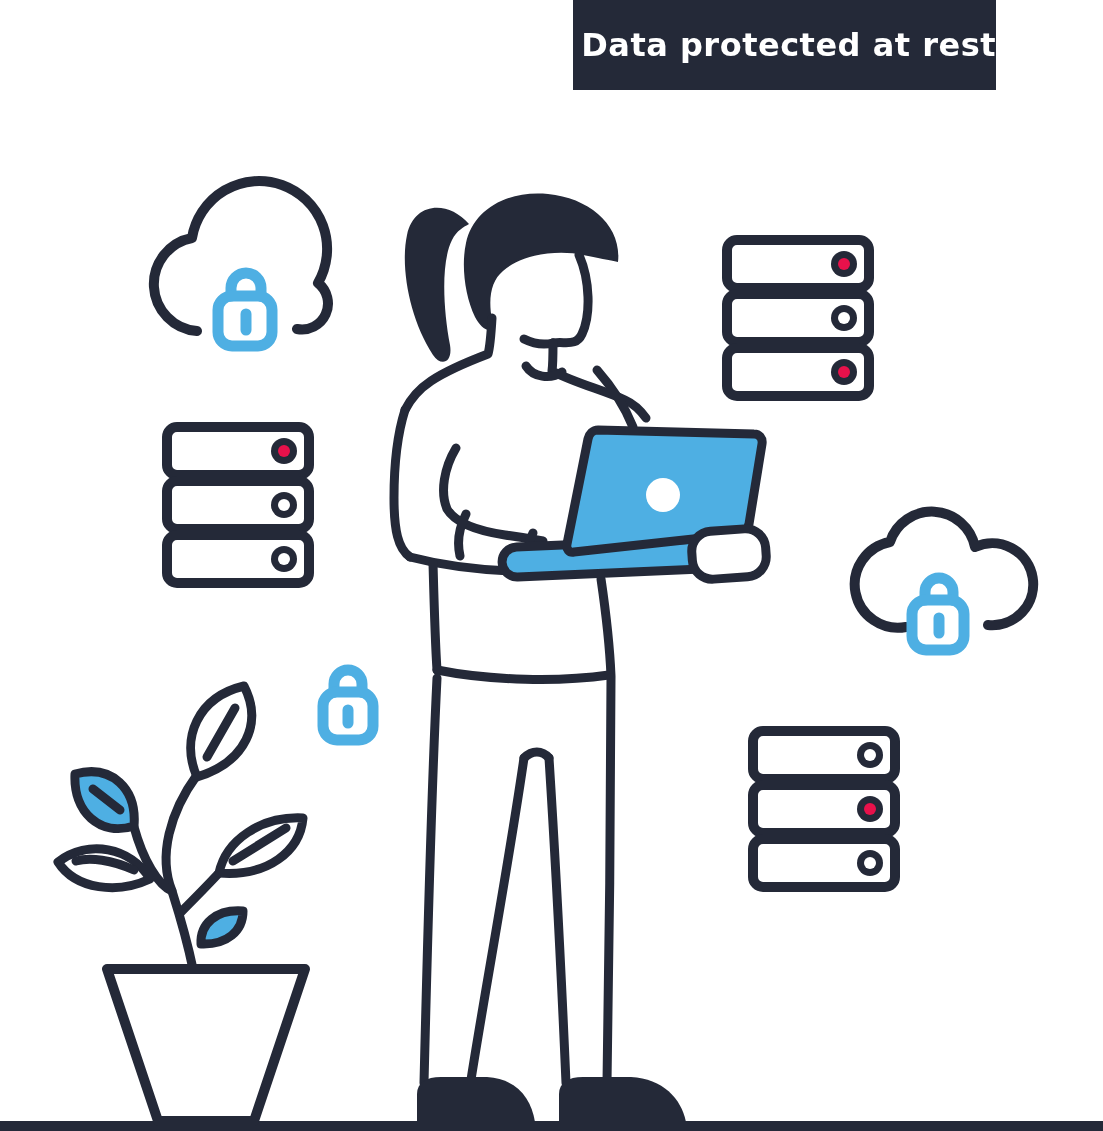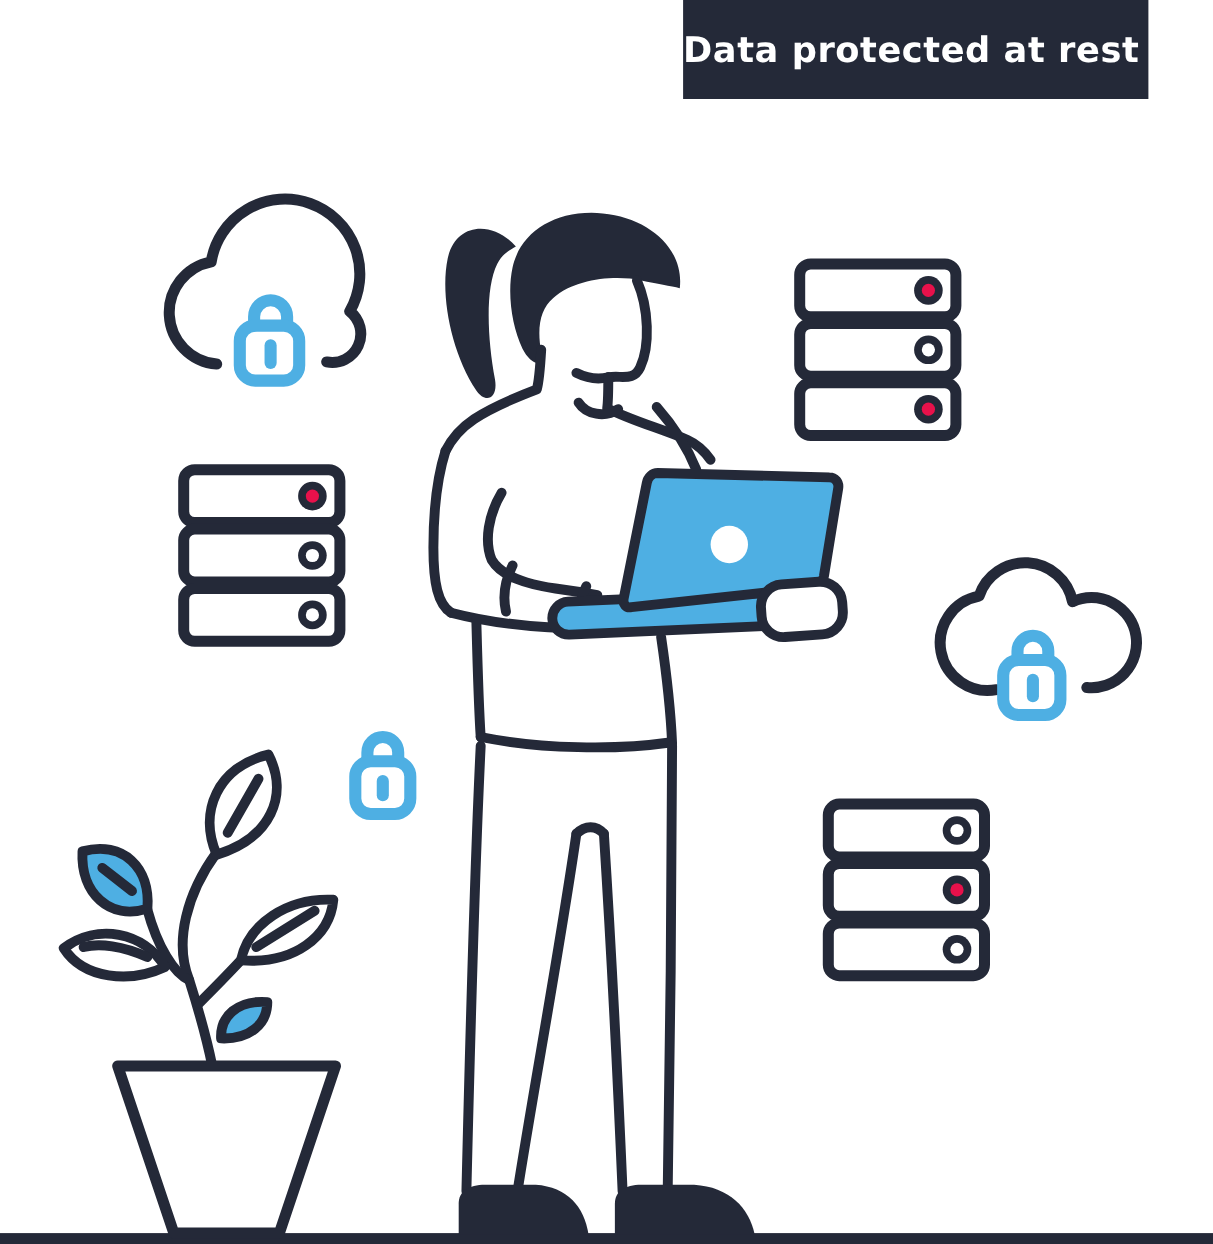--- a/index.html
+++ b/index.html
@@ -1,19 +1,19 @@
 <!DOCTYPE html>
 <html><head>
 <meta charset="utf-8">
 <style>
   html,body{margin:0;padding:0;background:#ffffff;}
   .stage{position:relative;width:1103px;height:1131px;background:#ffffff;overflow:hidden;
          font-family:"DejaVu Sans","Liberation Sans",sans-serif;}
   .banner{position:absolute;left:573px;top:0;width:423px;height:90px;background:#242938;
-          display:flex;align-items:center;justify-content:flex-start;margin-left:48px;}
+          display:flex;align-items:center;justify-content:flex-end;}
   .banner span{color:#ffffff;font-size:32px;font-weight:bold;letter-spacing:.5px;}
   svg{position:absolute;left:0;top:0;}
   .ln{fill:none;stroke:#242938;stroke-width:9;stroke-linecap:round;stroke-linejoin:round;}
   .ln10{fill:none;stroke:#242938;stroke-width:10;stroke-linecap:round;stroke-linejoin:round;}
   .lock{fill:none;stroke:#4EAFE3;stroke-width:11;stroke-linecap:round;stroke-linejoin:round;}
   .fillnavy{fill:#242938;stroke:none;}
   .serverbox{fill:#ffffff;stroke:#242938;stroke-width:10;}
   .bluefill{fill:#4EAFE3;stroke:#242938;stroke-width:9;stroke-linejoin:round;}
   .whitefill{fill:#ffffff;stroke:#242938;stroke-width:9;stroke-linejoin:round;}
 </style>

